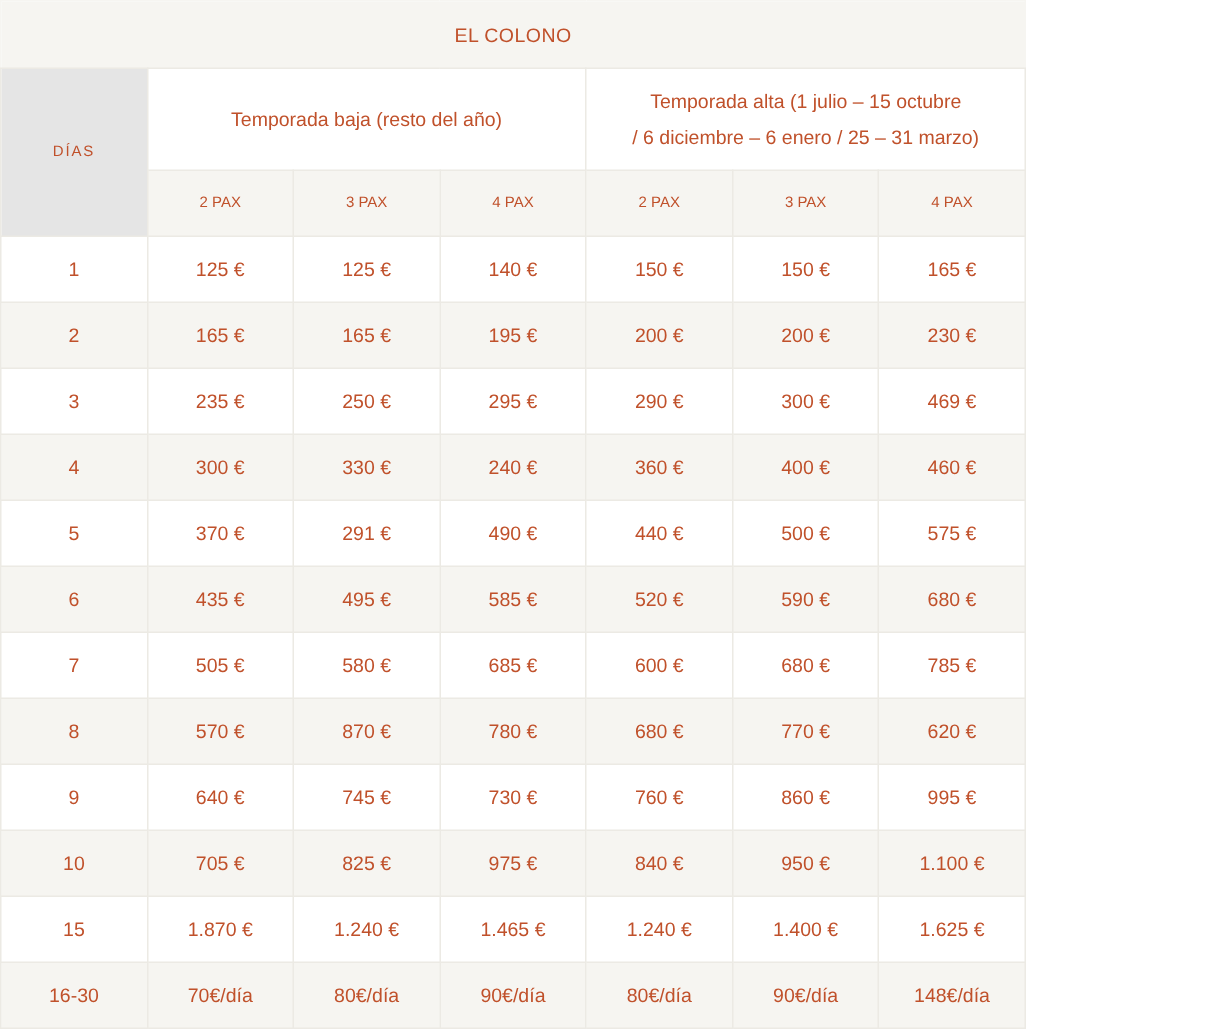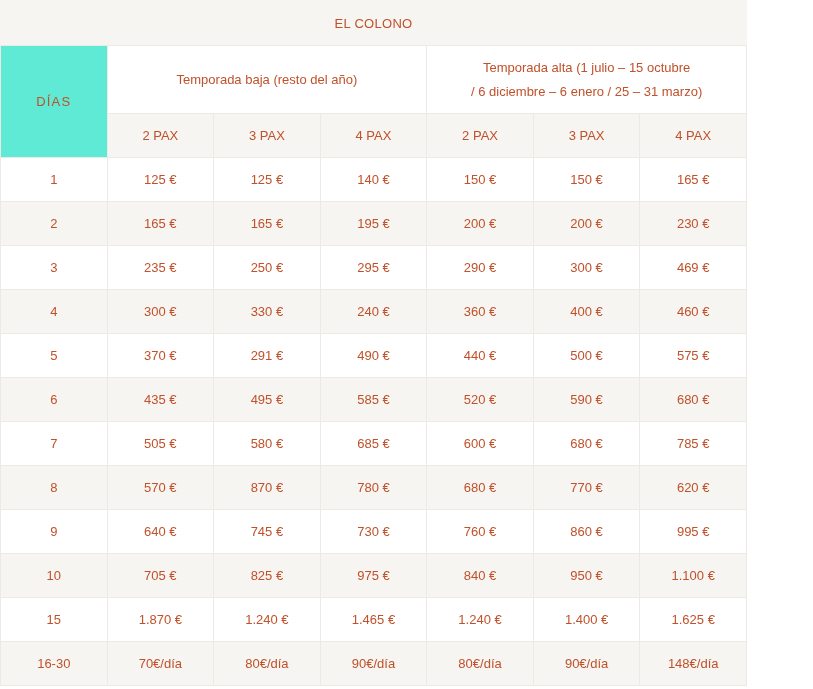--- a/index.html
+++ b/index.html
@@ -15,21 +15,21 @@
     overflow: hidden;
   }
 
   .price-table-wrap {
     width: 813px;
     height: 689px;
     box-sizing: border-box;
   }
 
   table.price-table {
-    width: 747px;
+    width: 684px;
     border-collapse: collapse;
     table-layout: fixed;
     font-size: 13px;
   }
 
   table.price-table td,
   table.price-table th {
     border: 1px solid #eceae4;
     text-align: center;
     vertical-align: middle;
@@ -58,33 +58,33 @@
     font-weight: bold;
     font-size: 13px;
     line-height: 24px;
   }
   .season-cell .line {
     display: block;
   }
 
   
   .dias-cell {
-    background: #5eead4;
-    font-weight: bold;
-    font-size: 13px;
+    background: #e5e5e5;
+    font-weight: bold;
+    font-size: 10px;
     letter-spacing: 1.2px;
     width: 80px;
   }
 
   
   .pax-cell {
     background: #f6f5f1;
     height: 44px;
     font-weight: bold;
-    font-size: 13px;
+    font-size: 10px;
   }
 
   
   tr.data-row td {
     height: 44px;
     font-size: 13px;
   }
   tr.data-row.odd td {
     background: #ffffff;
   }

